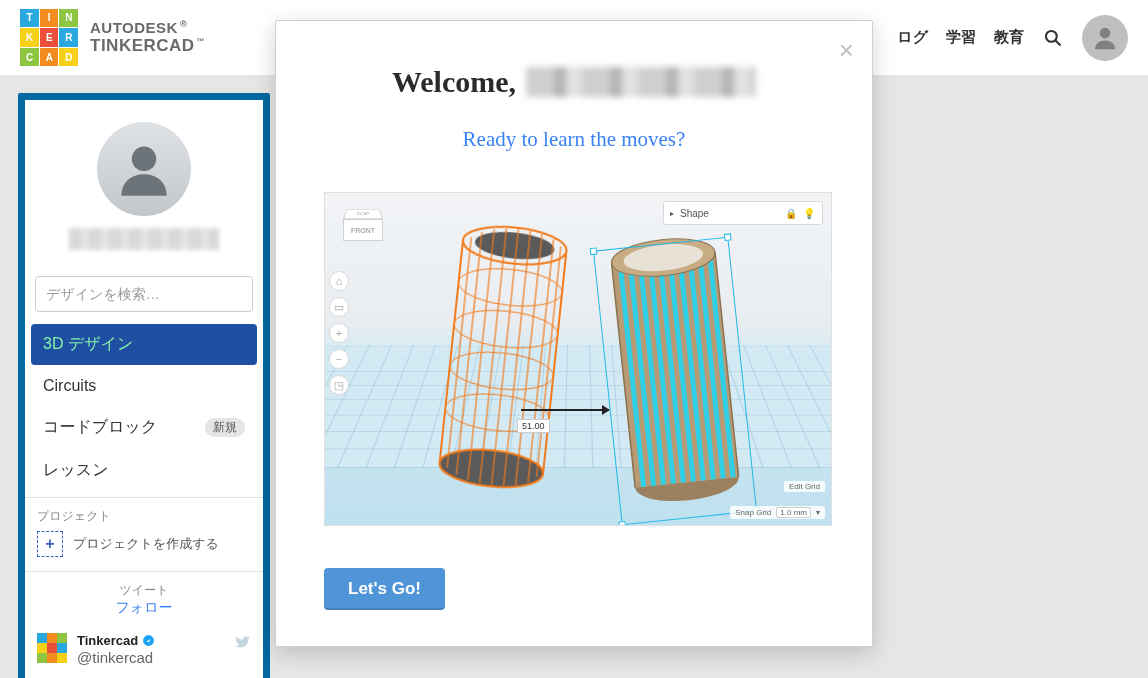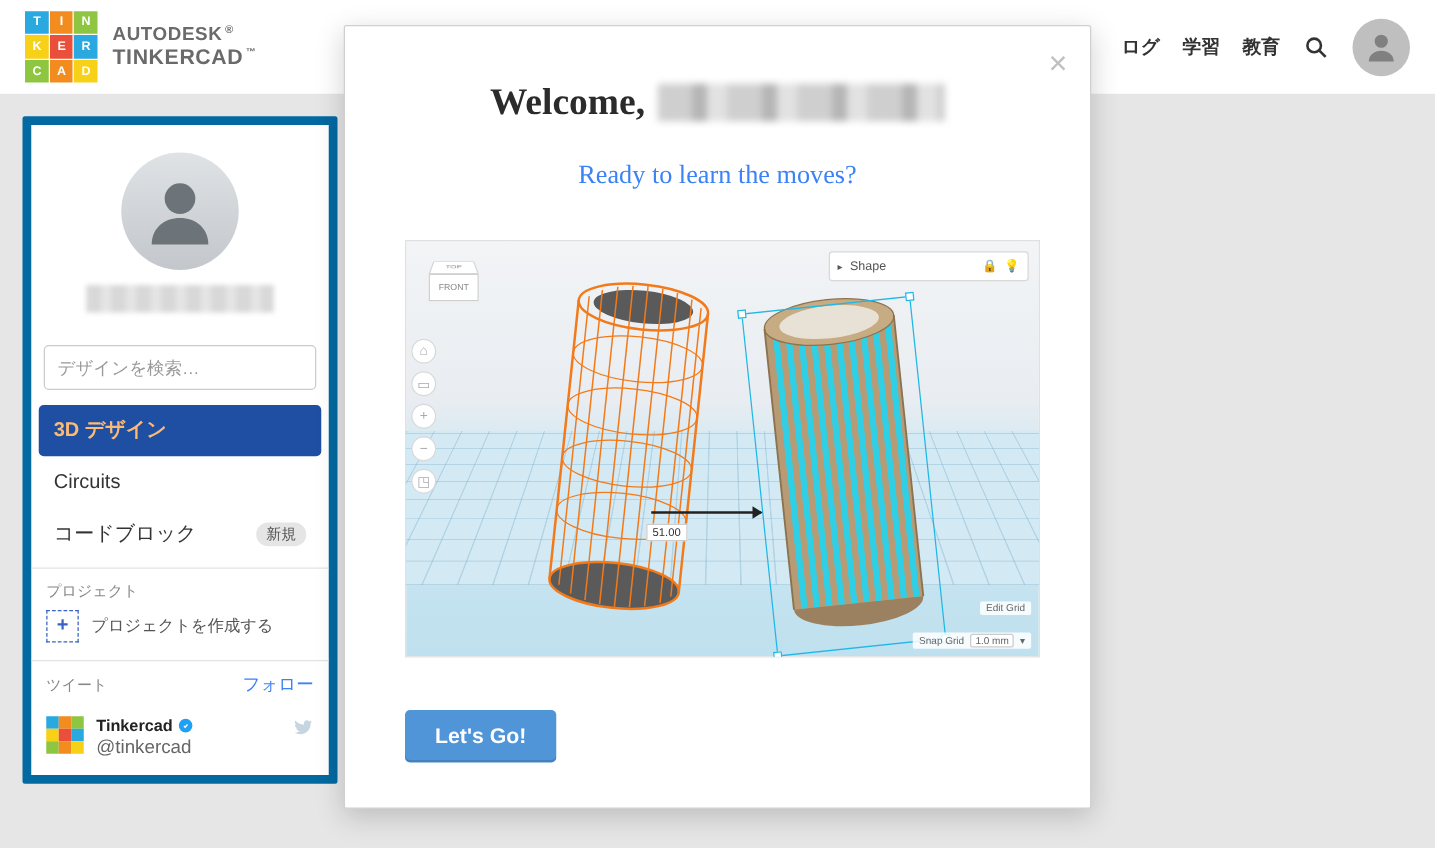--- a/index.html
+++ b/index.html
@@ -34,30 +34,30 @@
 .profile-avatar { width: 94px; height: 94px; border-radius:50%; background: linear-gradient(#dfe3e6,#c3c7cb); display:flex; align-items:center; justify-content:center; overflow:hidden; }
 .profile-avatar svg { fill:#6c7479; }
 .profile-name { margin-top: 12px; width: 150px; height: 22px; background: repeating-linear-gradient(90deg,#d8d8d8 0 12px,#e5e5e5 12px 20px); filter: blur(2px); }
 
 .search-wrap { padding: 8px 10px; }
 .search-input { width:100%; height:36px; border:1px solid #ccc; border-radius:4px; padding: 0 10px; font-size:14px; color:#888; outline:none; }
 .search-input::placeholder { color:#999; }
 
 .tabs { padding: 4px 6px 6px 6px; display:flex; flex-direction:column; gap:2px; }
 .tab { padding: 10px 12px; border-radius:4px; font-size:16px; cursor:pointer; color:#333; display:flex; align-items:center; justify-content:space-between; }
-.tab.active { background:#1e4fa3; color:#fdba74; font-weight:700; }
+.tab.active { background:#1e4fa3; color:#86efac; font-weight:400; }
 .badge-new { background:#e5e5e5; color:#555; border-radius:10px; padding:1px 8px; font-size:12px; }
 
 .section-hr { border:none; border-top:1px solid #e3e3e3; }
 .section-label { padding: 10px 12px 6px 12px; font-size:12px; color:#888; }
 .project-create { display:flex; align-items:center; gap:10px; padding: 0 12px 14px 12px; cursor:pointer; }
 .project-plus { width:26px; height:26px; border:1.5px dashed #3a62c4; color:#3a62c4; display:flex; align-items:center; justify-content:center; font-size:16px; font-weight:700; }
 .project-create-text { font-size:13px; color:#555; }
 
-.tweet-head { display:flex; align-items:center; justify-content:space-between; padding: 10px 12px 8px 12px; }
+.tweet-head { display:flex; align-items:center; justify-content:space-between; padding: 10px 12px 8px 12px; flex-direction: column; }
 .tweet-label { font-size:12px; color:#888; }
 .follow-link { color:#3b82f6; font-size:14px; cursor:pointer; }
 .tweet-card { padding: 8px 12px 14px 12px; display:flex; gap:10px; align-items:flex-start; }
 .tweet-logo { width:30px; height:30px; display:grid; grid-template-columns:repeat(3,1fr); grid-template-rows:repeat(3,1fr); gap:0.5px; }
 .tweet-logo .cell { font-size:5px; }
 .tweet-text { display:flex; flex-direction:column; gap:1px; }
 .tweet-name-row { display:flex; align-items:center; gap:4px; }
 .tweet-name { font-size:13px; font-weight:700; color:#222; }
 .verified { width:13px; height:13px; }
 .tweet-handle { font-size:15px; color:#666; }
@@ -166,20 +166,23 @@
       <div class="tab active">
           <span>3D デザイン</span>
         </div>
       <div class="tab">
           <span>Circuits</span>
         </div>
       <div class="tab">
         <span>コードブロック</span>
         <span class="badge-new">新規</span>
       </div>
+      <div class="tab">
+          <span>レッスン</span>
+        </div>
     </div>
 
     <hr class="section-hr">
     <div class="section-label">プロジェクト</div>
     <div class="project-create">
       <div class="project-plus">+</div>
       <span class="project-create-text">プロジェクトを作成する</span>
     </div>
 
     <hr class="section-hr">

